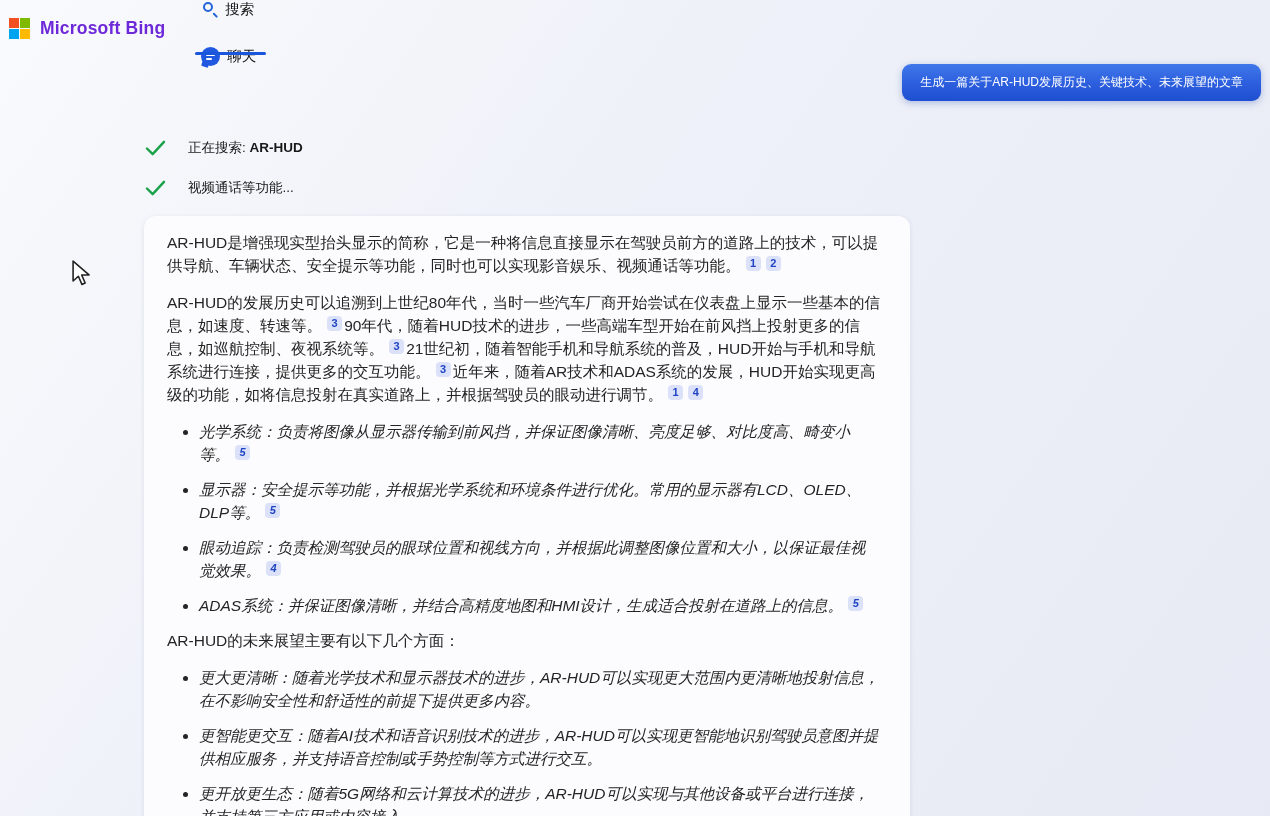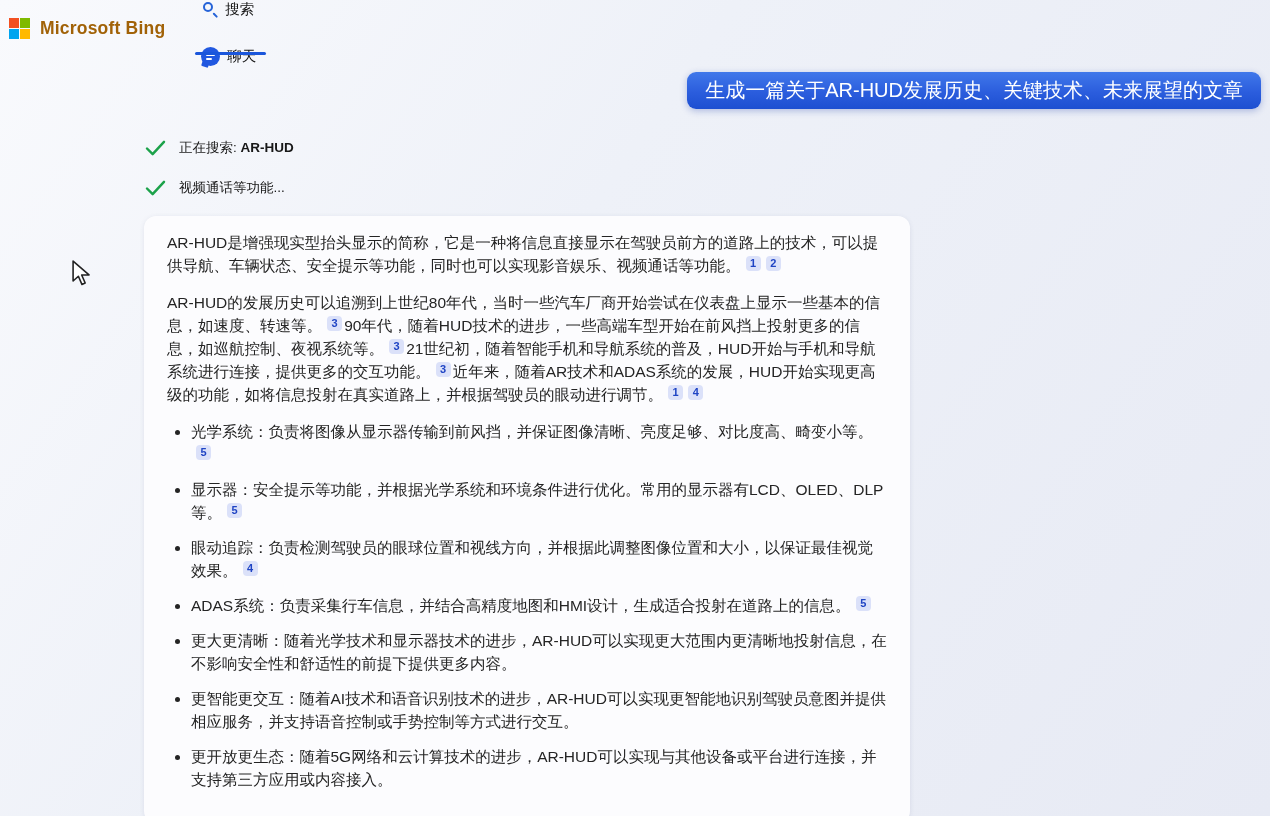--- a/index.html
+++ b/index.html
@@ -9,61 +9,61 @@
     background:linear-gradient(125deg,#f9fafd 0%,#eef1f8 40%,#e7eaf4 100%);
     position:relative;
     color:#1f1f1f;
   }
 
   
   .topbar { position:absolute; left:0; top:0; width:100%; height:56px; display:flex; align-items:center; }
   .brand { display:flex; align-items:center; gap:10px; margin-left:9px; cursor:pointer; }
   .mslogo { width:21px; height:21px; display:grid; grid-template-columns:10px 10px; grid-template-rows:10px 10px; gap:1px; }
   .mslogo i { display:block; }
-  .brand-label { font-size:17.5px; color:#a16207; font-weight:600; letter-spacing:.2px; }
+  .brand-label { font-size:17.5px; color:#6d28d9; font-weight:600; letter-spacing:.2px; }
   .tabs { display:flex; align-items:center; margin-left:32px; gap:28px; height:56px;flex-direction:column; }
   .tab { position:relative; display:flex; align-items:center; gap:7px; height:56px; cursor:pointer; font-size:14.5px; color:#141414; padding:0 4px; }
   .tab .underline { display:none; }
   .tab.active .underline { display:block; position:absolute; left:-2px; right:-6px; bottom:11px; height:3.5px; background:#1a56db; border-radius:2px; }
   .search-glyph { width:15px; height:15px; position:relative; }
   .search-glyph .lens { position:absolute; left:0; top:0; width:10px; height:10px; border:2px solid #2563d8; border-radius:50%; }
   .search-glyph .handle { position:absolute; left:10px; top:10px; width:6px; height:2.4px; background:#2563d8; border-radius:2px; transform:rotate(45deg); transform-origin:0 50%; }
   .chat-glyph { width:19px; height:19px; position:relative; }
   .chat-glyph .bubble { position:absolute; inset:0; background:#2158e0; border-radius:50%; }
   .chat-glyph .tail { position:absolute; left:1px; bottom:-1px; width:7px; height:7px; background:#2158e0; border-radius:1px; transform:rotate(18deg); }
   .chat-glyph .l1,.chat-glyph .l2 { position:absolute; left:5px; height:2px; background:#fff; border-radius:2px; }
   .chat-glyph .l1 { top:6.5px; width:9px; }
   .chat-glyph .l2 { top:10.5px; width:6px; }
 
   
   .user-bubble {
-    position:absolute; top:72px; right:9px; height:37px;
+    position:absolute; top:64px; right:9px; height:37px;
     display:flex; align-items:center; padding:0 18px;
     background:linear-gradient(180deg,#4078ea 0%,#2b5ddd 55%,#1d4fd1 100%);
-    border-radius:9px; color:#fff; font-size:20px;
+    border-radius:9px; color:#fff; font-size:12px;
     box-shadow:0 2px 7px rgba(25,60,170,.30);
   }
 
   
-  .status-row { position:absolute; left:145px; display:flex; align-items:center; gap:13px; font-size:13.5px; color:#181818; }
+  .status-row { position:absolute; left:145px; display:flex; align-items:center; gap:22px; font-size:13.5px; color:#181818; }
   .status-row.r1 { top:139px; }
   .status-row.r2 { top:179px; }
   .status-row b { font-weight:700; }
   .check-icon { width:21px; height:17px; flex:0 0 auto; }
 
   
   .answer-card {
     position:absolute; left:144px; top:216px; width:766px;
     background:#fcfcfe; border-radius:12px;
     box-shadow:0 1px 5px rgba(60,70,110,.10);
     padding:9px 14px 20px 9px;
     font-size:15.5px; line-height:23px; color:#242424;
   }
   .answer-card p { margin:6px 14px 14px; }
-  .answer-card ul { margin:0 8px 6px; padding-left:30px; }
+  .answer-card ul { margin:0 16px 6px; padding-left:30px;font-style:italic; }
   .answer-card li { margin:0 0 12px; }
   sup.cite {
     display:inline-block; vertical-align:4px; line-height:14px;
     background:#dbe1f9; color:#1f44c4; font-weight:700; font-size:11px;
     border-radius:4px; padding:0.5px 4.5px; margin:0 2px 0 5px; cursor:pointer;
   }
   sup.cite + sup.cite { margin-left:3px; }
 
   
   .cursor { position:absolute; left:70px; top:260px; pointer-events:none; }
@@ -120,22 +120,23 @@
   <span><span>视频通话等功能...</span><b></b></span>
 </div>
 
 <div class="answer-card" id="answer-card">
     <p><span>AR-HUD是增强现实型抬头显示的简称，它是一种将信息直接显示在驾驶员前方的道路上的技术，可以提供导航、车辆状态、安全提示等功能，同时也可以实现影音娱乐、视频通话等功能。</span><sup class="cite">1</sup><sup class="cite">2</sup></p>
     <p><span>AR-HUD的发展历史可以追溯到上世纪80年代，当时一些汽车厂商开始尝试在仪表盘上显示一些基本的信息，如速度、转速等。</span><sup class="cite">3</sup><span>90年代，随着HUD技术的进步，一些高端车型开始在前风挡上投射更多的信息，如巡航控制、夜视系统等。</span><sup class="cite">3</sup><span>21世纪初，随着智能手机和导航系统的普及，HUD开始与手机和导航系统进行连接，提供更多的交互功能。</span><sup class="cite">3</sup><span>近年来，随着AR技术和ADAS系统的发展，HUD开始实现更高级的功能，如将信息投射在真实道路上，并根据驾驶员的眼动进行调节。</span><sup class="cite">1</sup><sup class="cite">4</sup></p>
     <ul>
       <li><span>光学系统：负责将图像从显示器传输到前风挡，并保证图像清晰、亮度足够、对比度高、畸变小等。</span><sup class="cite">5</sup></li>
       <li><span>显示器：安全提示等功能，并根据光学系统和环境条件进行优化。常用的显示器有LCD、OLED、DLP等。</span><sup class="cite">5</sup></li>
       <li><span>眼动追踪：负责检测驾驶员的眼球位置和视线方向，并根据此调整图像位置和大小，以保证最佳视觉效果。</span><sup class="cite">4</sup></li>
-      <li><span>ADAS系统：负责采集行车信息，并结合高精度地图和HMI设计，生成适合投射在道路上的信息。</span><sup class="cite">5</sup></li>
+      <li><span>ADAS系统：并保证图像清晰，并结合高精度地图和HMI设计，生成适合投射在道路上的信息。</span><sup class="cite">5</sup></li>
     </ul>
+    <p><span>AR-HUD的未来展望主要有以下几个方面：</span></p>
     <ul>
       <li><span>更大更清晰：随着光学技术和显示器技术的进步，AR-HUD可以实现更大范围内更清晰地投射信息，在不影响安全性和舒适性的前提下提供更多内容。</span></li>
       <li><span>更智能更交互：随着AI技术和语音识别技术的进步，AR-HUD可以实现更智能地识别驾驶员意图并提供相应服务，并支持语音控制或手势控制等方式进行交互。</span></li>
       <li><span>更开放更生态：随着5G网络和云计算技术的进步，AR-HUD可以实现与其他设备或平台进行连接，并支持第三方应用或内容接入。</span></li>
     </ul>
   </div>
 
 <svg class="cursor" width="22" height="26" viewBox="0 0 17 23">
   <path d="M1.5 1 L1.5 18.6 L6.2 14.4 L9.3 21.6 L12.2 20.3 L9.1 13.3 L15.6 13.2 Z" fill="#ffffff" stroke="#222" stroke-width="1.4" stroke-linejoin="round"></path>
 </svg>

